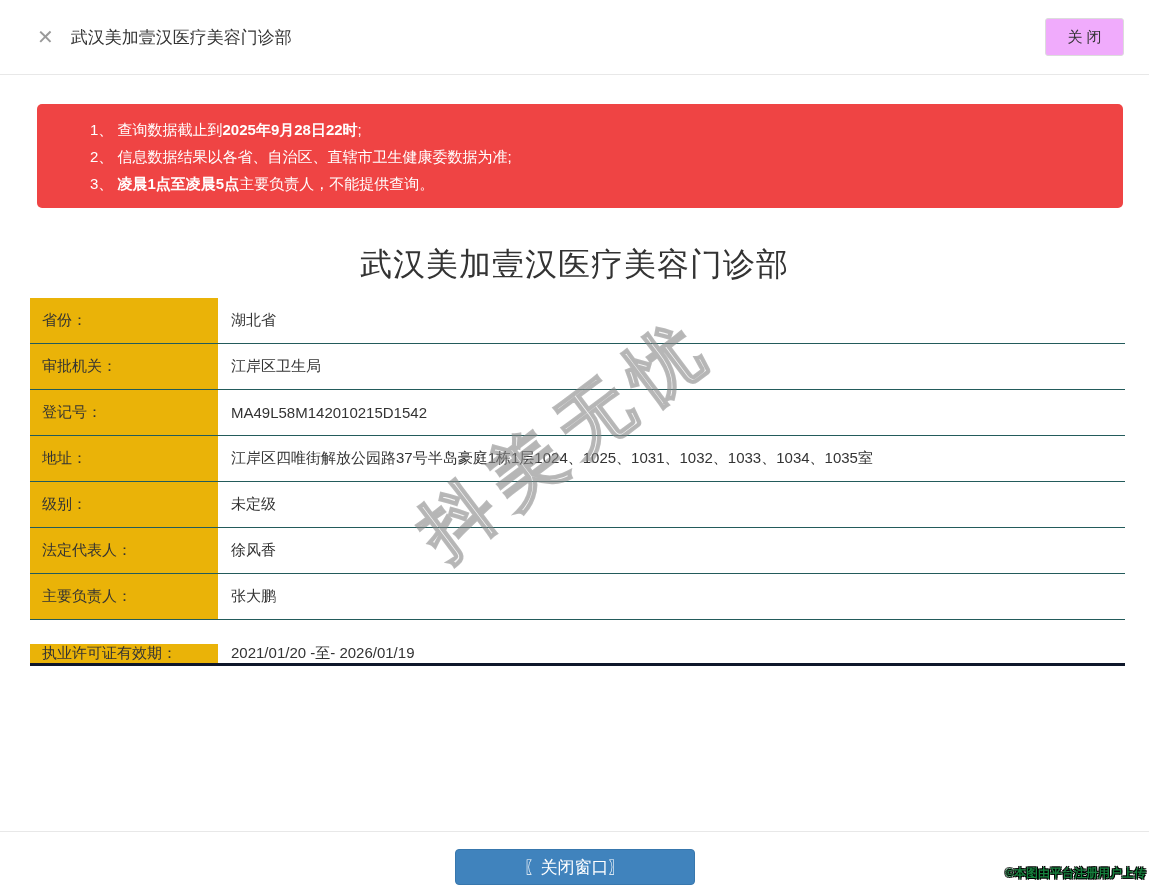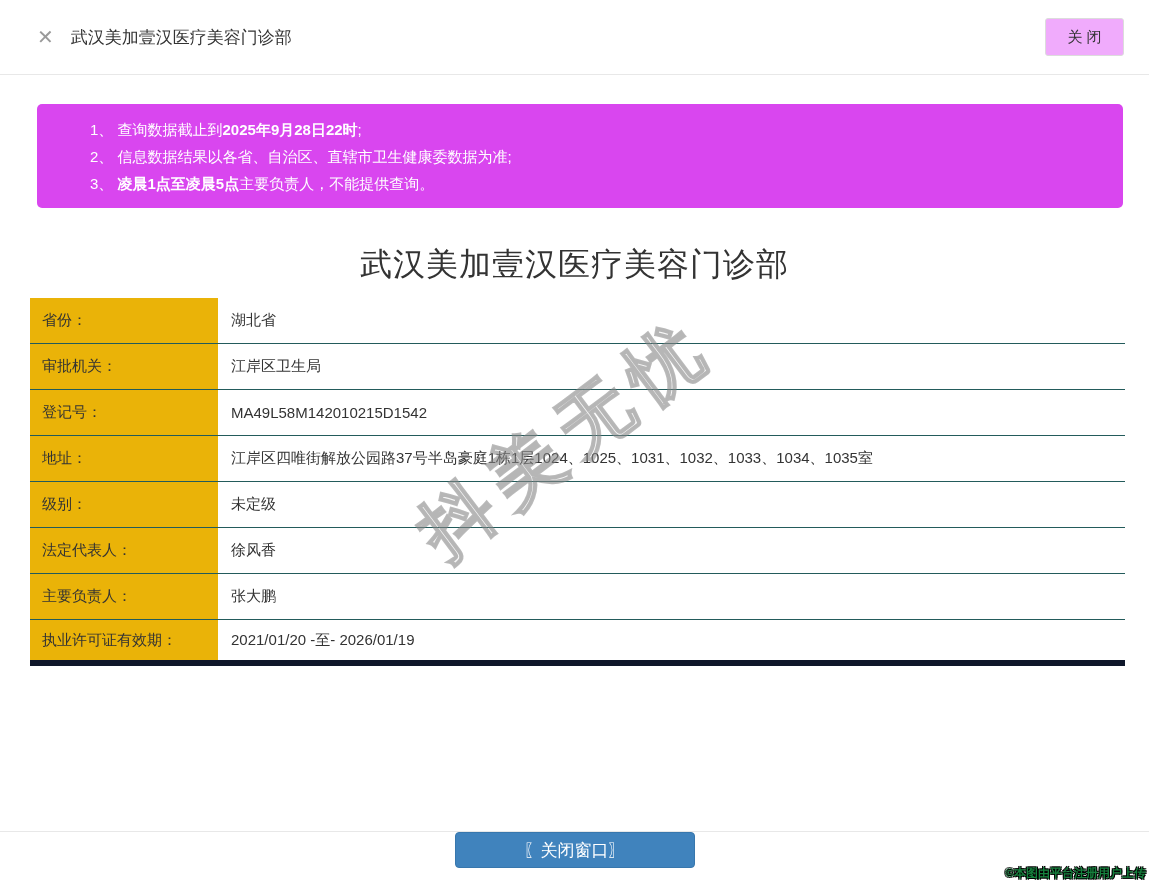--- a/index.html
+++ b/index.html
@@ -81,21 +81,21 @@
     top:298px;
     left:30px;
     width:1095px;
   }
   .row {
     display:flex;
     align-items:stretch;
     min-height:46px;
     border-bottom:1px solid #235b5b;
   }
-  .row:last-child { border-bottom:6px solid #0f172a; }
+  .row:last-child { border-bottom:3px solid #0f172a;align-items:flex-end; }
   .cell { display:flex; align-items:center; font-size:15px; color:#333; }
   .cell.label {
     width:188px;
     background:#eab308;
     padding-left:12px;
     flex-shrink:0;
   }
   .cell.value {
     flex:1;
     padding-left:13px;
@@ -123,21 +123,21 @@
   }
 
   
   .modal-footer {
     position:absolute;
     left:0; right:0; bottom:0;
     height:54px;
     border-top:1px solid #e8e8e8;
     background:#ffffff;
     display:flex;
-    align-items:flex-start;
+    align-items:flex-end;
     justify-content:center;
   }
   .close-window-btn {
     width:240px;
     height:36px;
     background:#4083bd;
     border:1px solid #3877ad;
     border-radius:4px;
     color:#ffffff;
     font-size:17px;
@@ -157,21 +157,21 @@
 </style>
 </head>
 <body>
 
 <div class="modal-header">
   <span class="close-x">✕</span>
   <span class="modal-title">武汉美加壹汉医疗美容门诊部</span>
   <button class="close-btn">关 闭</button>
 </div>
 
-<div class="notice" id="notice" style="background: #d946ef;">
+<div class="notice" id="notice" style="background: #ef4444;">
     <div class="line"><span>1、 查询数据截止到</span><span class="b">2025年9月28日22时</span><span>;</span></div>
     <div class="line"><span>2、 信息数据结果以各省、自治区、直辖市卫生健康委数据为准;</span></div>
     <div class="line"><span>3、 </span><span class="b">凌晨1点至凌晨5点</span><span>主要负责人，不能提供查询。</span></div>
   </div>
 
 <div class="inst-title">武汉美加壹汉医疗美容门诊部</div>
 
 <div class="info-table" id="info-table">
   <div class="row">
     <div class="cell label">省份：</div>

